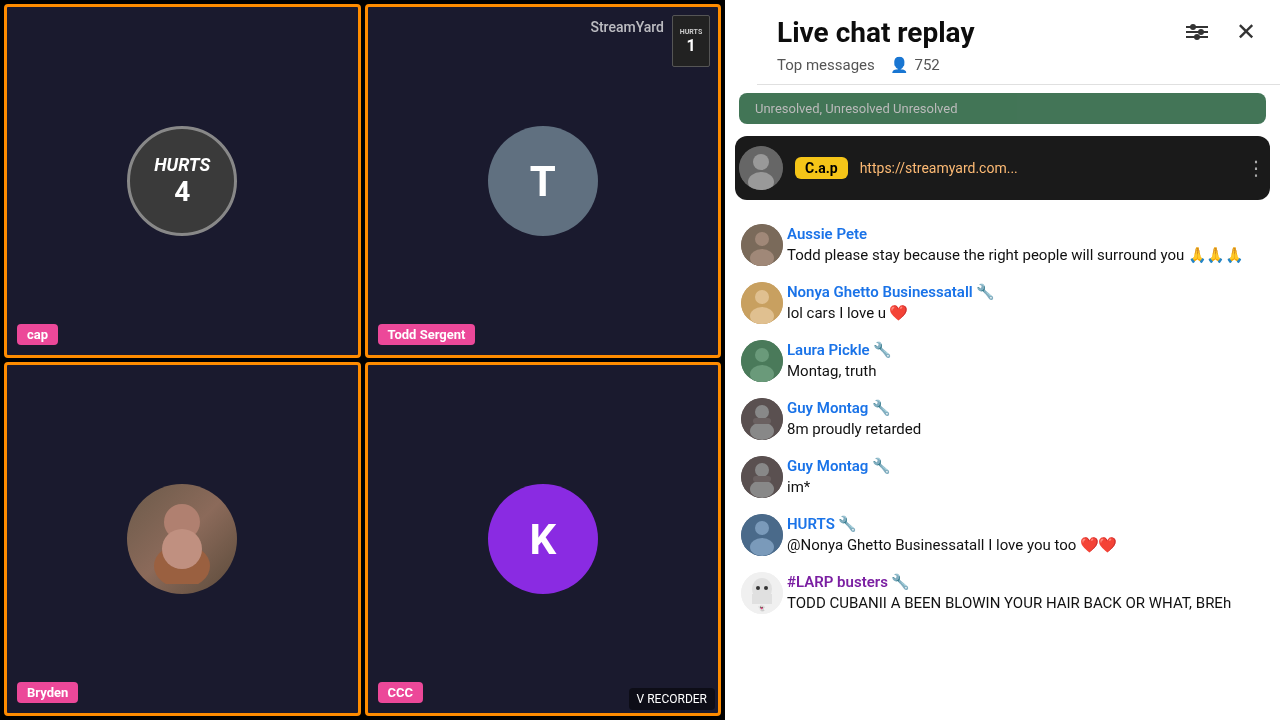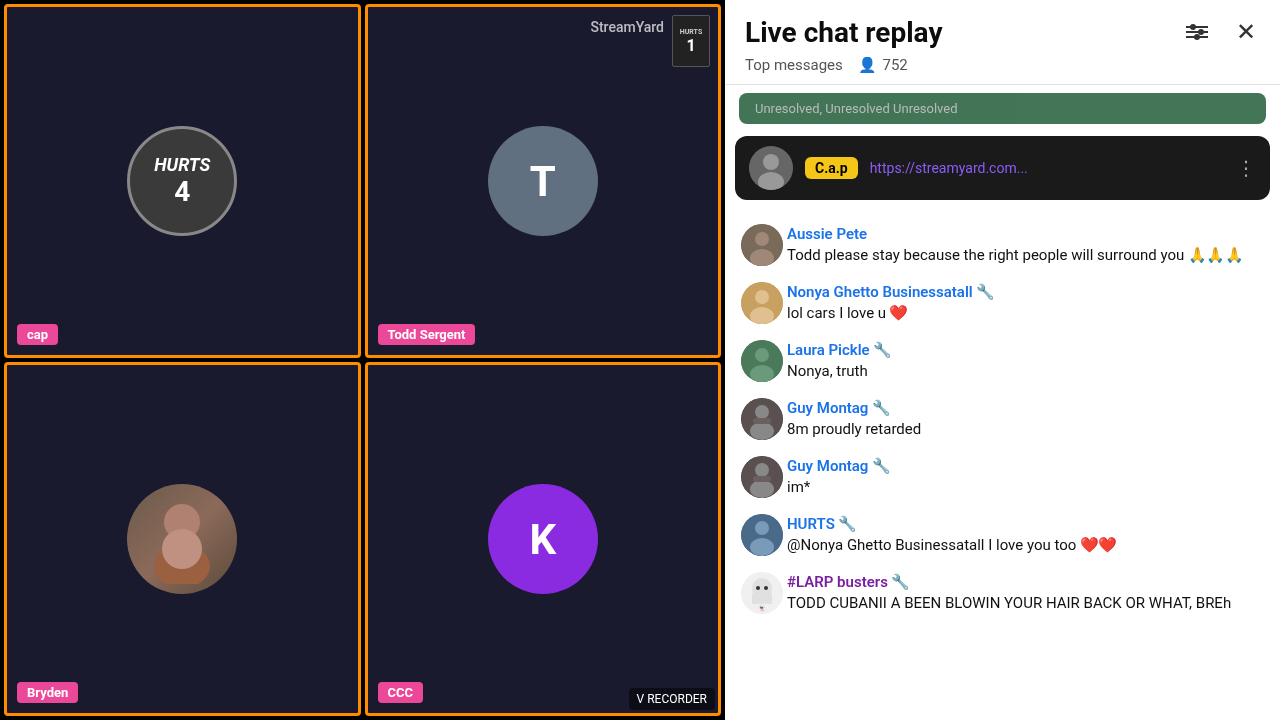--- a/index.html
+++ b/index.html
@@ -154,20 +154,21 @@
       background: #fff;
       display: flex;
       flex-direction: column;
       height: 720px;
     }
 
     .chat-header {
       padding: 14px 20px 10px 20px;
       border-bottom: 1px solid #e0e0e0;
       background: #fff;
+      margin-left: 32px;
     }
 
     .chat-title-row {
       display: flex;
       align-items: center;
       justify-content: space-between;
       margin-bottom: 6px;
     }
 
     .chat-title {
@@ -217,21 +218,21 @@
       white-space: nowrap;
       text-overflow: ellipsis;
       opacity: 0.8;
     }
 
     
     .cap-banner {
       background: #1a1a1a;
       margin: 4px 10px 8px 10px;
       border-radius: 12px;
-      padding: 10px 14px;
+      padding: 10px 4px;
       display: flex;
       align-items: center;
       gap: 12px;
     }
 
     .cap-avatar {
       width: 44px;
       height: 44px;
       border-radius: 50%;
       background: #555;
@@ -246,21 +247,21 @@
       background: #f5c518;
       color: #000;
       font-weight: 700;
       font-size: 14px;
       padding: 3px 10px;
       border-radius: 6px;
       flex-shrink: 0;
     }
 
     .cap-link {
-      color: #8b5cf6;
+      color: #fdba74;
       font-size: 14px;
       flex: 1;
       overflow: hidden;
       text-overflow: ellipsis;
       white-space: nowrap;
     }
 
     .three-dots {
       color: #aaa;
       font-size: 20px;
@@ -477,21 +478,21 @@
     <div class="chat-message">
       <div class="msg-avatar" style="background:#4a7a5a;">
         <svg width="42" height="42" viewBox="0 0 42 42">
           <circle cx="21" cy="21" r="21" fill="#4a7a5a"></circle>
           <circle cx="21" cy="15" r="7" fill="#6a9a7a"></circle>
           <ellipse cx="21" cy="34" rx="12" ry="9" fill="#6a9a7a"></ellipse>
         </svg>
       </div>
       <div class="msg-content">
         <span class="msg-username un-blue">Laura Pickle 🔧</span>
-        <div class="msg-text">Nonya, truth</div>
+        <div class="msg-text">Montag, truth</div>
       </div>
     </div>
 
     <div class="chat-message">
       <div class="msg-avatar" style="background:#5a5050;">
         <svg width="42" height="42" viewBox="0 0 42 42">
           <circle cx="21" cy="21" r="21" fill="#5a5050"></circle>
           <circle cx="21" cy="14" r="7" fill="#888"></circle>
           <ellipse cx="21" cy="33" rx="12" ry="9" fill="#888"></ellipse>
           <rect x="12" y="20" width="18" height="6" rx="3" fill="#6a6060"></rect>

